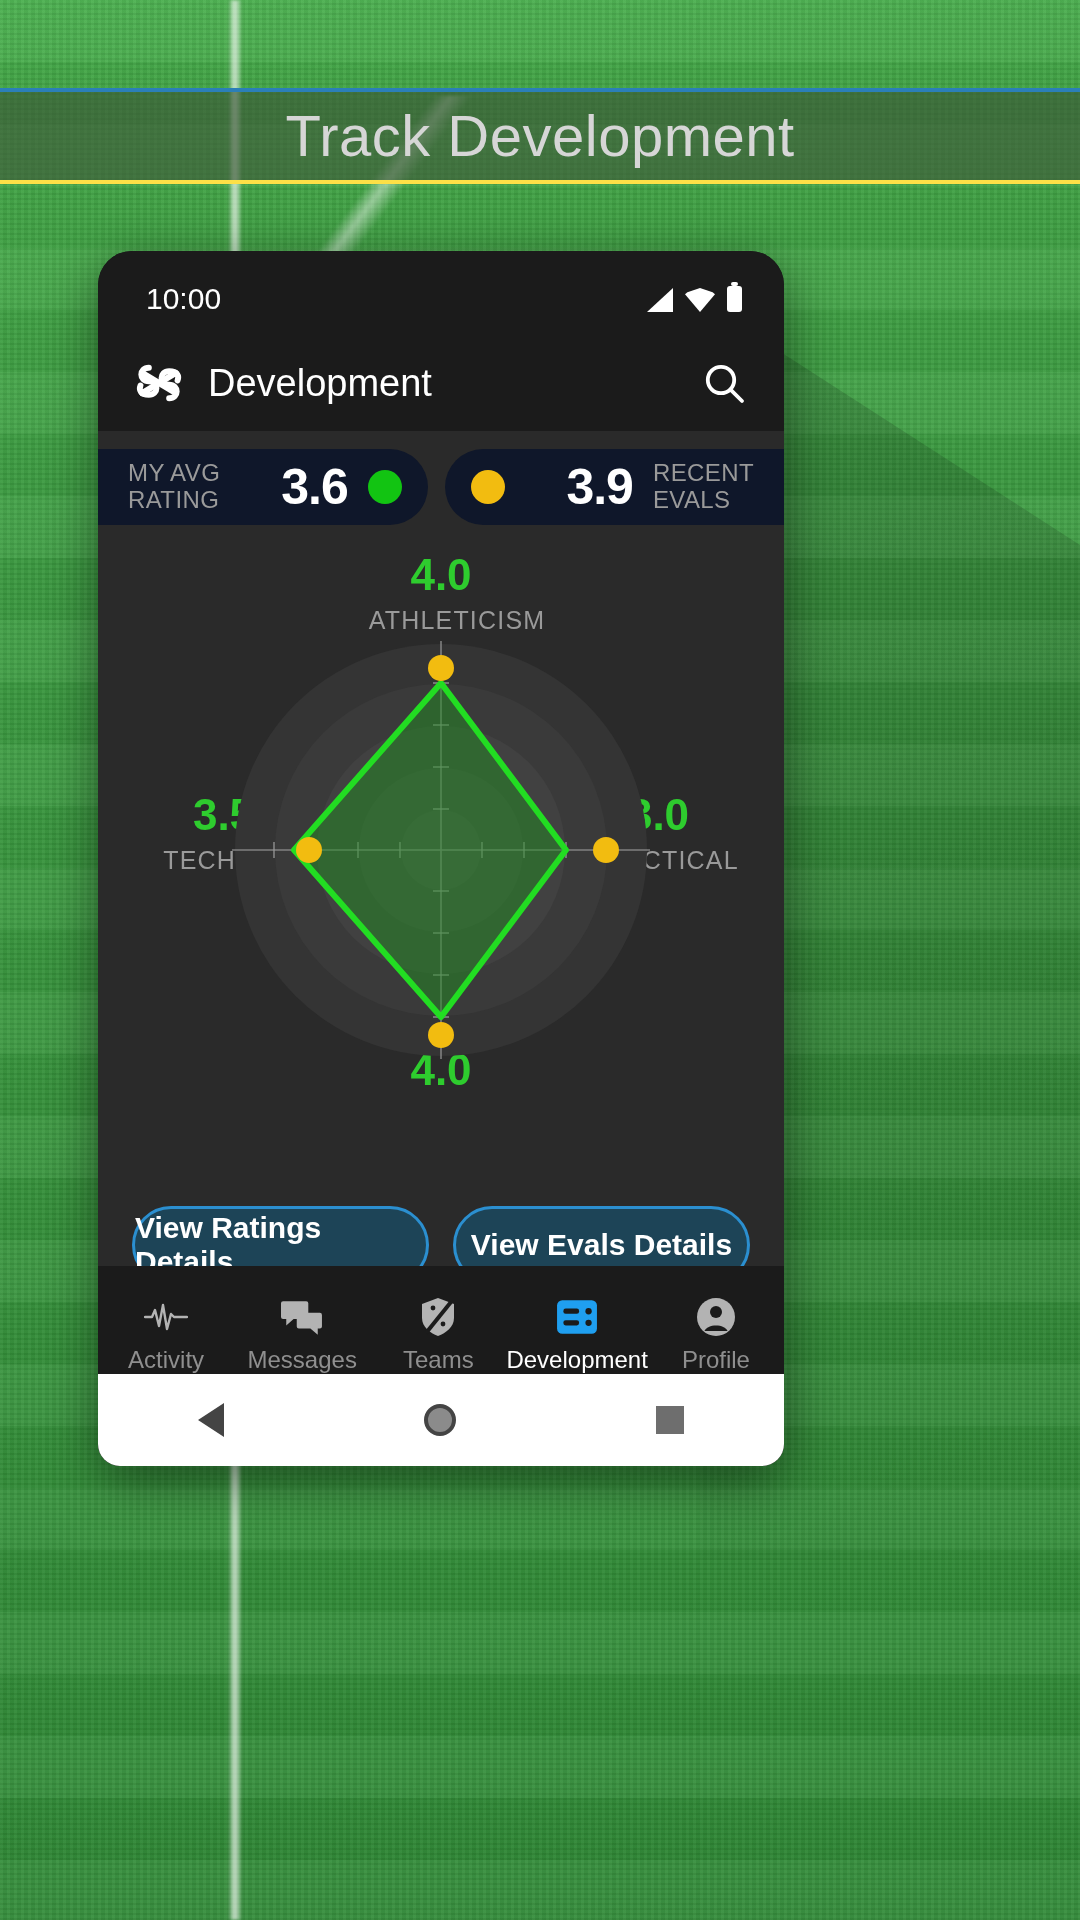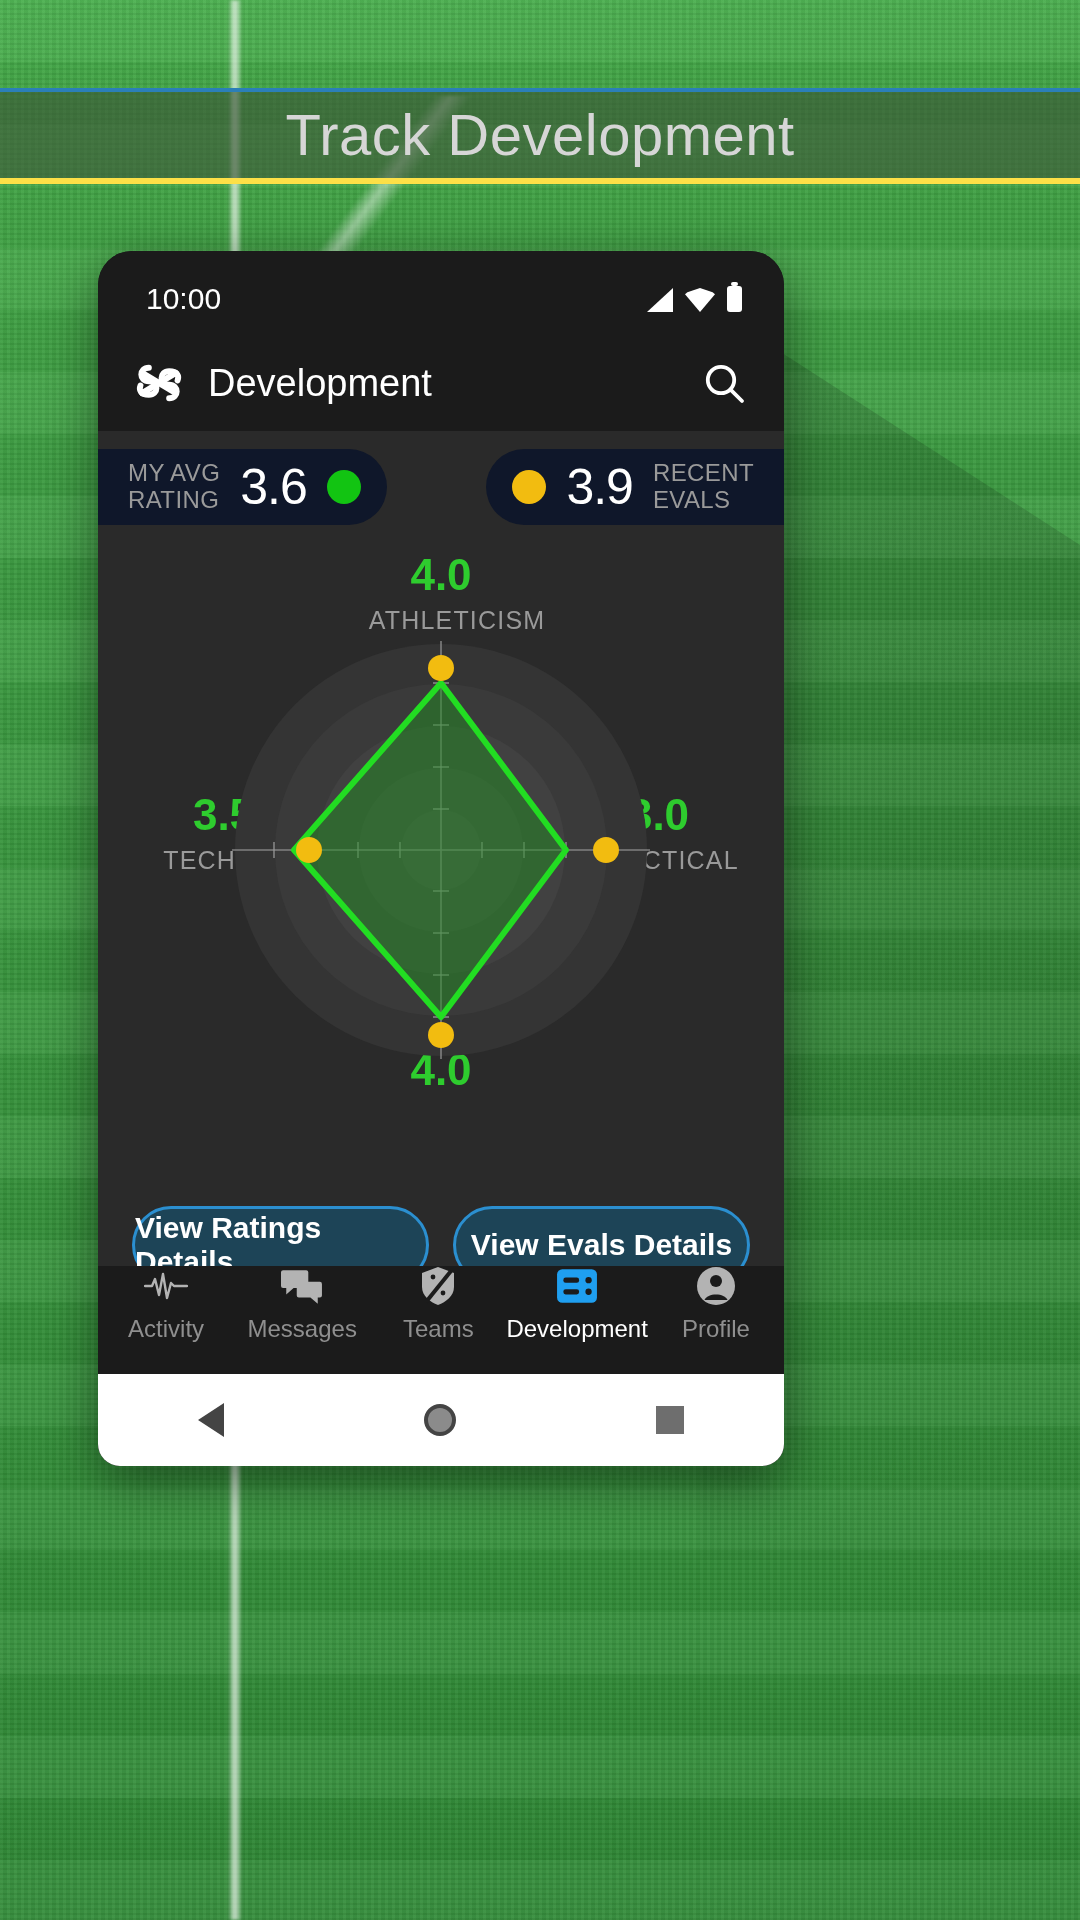--- a/index.html
+++ b/index.html
@@ -47,21 +47,21 @@
     left:700px; top:300px; width:430px; height:1260px;
     background:linear-gradient(160deg, rgba(0,0,0,0.16) 0%, rgba(0,0,0,0.10) 60%, rgba(0,0,0,0) 100%);
     clip-path:polygon(0 0, 100% 22%, 100% 100%, 0 100%);
   }
 
   
   #banner {
     position:absolute; left:0; right:0; top:88px; height:96px;
     background:rgba(58,82,54,0.62);
     border-top:4px solid #2b7fb8;
-    border-bottom:6px solid #fde047;
+    border-bottom:4px solid #fde047;
     display:flex; align-items:center; justify-content:center;
   }
   #banner .txt {
     font-size:58px; font-weight:400; color:#d6d6d6;
     letter-spacing:0.5px; line-height:1;
   }
 
   
   #phone {
     position:absolute; left:98px; top:251px;
@@ -104,21 +104,21 @@
   .pill {
     position:absolute; top:18px; height:76px;
     background:#0f172a; display:flex; align-items:center;
   }
   .pill.left { left:-28px; padding:0 26px 0 58px; border-radius:0 44px 44px 0; gap:20px; }
   .pill.right { right:-28px; padding:0 58px 0 26px; border-radius:44px 0 0 44px; gap:20px; }
   .pill .lbl {
     color:#9a9a9a; font-size:24px; line-height:1.12;
     letter-spacing:0.4px; white-space:pre-line;
   }
-  .pill .val { color:#fff; font-size:50px; font-weight:400; letter-spacing:-1px; }
+  .pill .val { color:#fff; font-size:50px; font-weight:700; letter-spacing:-1px;margin-left:41px; }
   .dot { width:34px; height:34px; border-radius:50%; flex:none; }
 
   
   #radar-block { position:relative; height:655px; }
   #radar-svg { position:absolute; left:50%; top:72px; transform:translateX(-50%); }
 
   .ax-group { position:absolute; text-align:center; }
   .ax-val { font-size:44px; font-weight:700; color:#2ecc2e; line-height:1; }
   .ax-name { font-size:25px; color:#9a9a9a; letter-spacing:1.2px; margin-top:9px;margin-left:32px; }
 
@@ -136,21 +136,21 @@
   .act-btn {
     height:78px; border-radius:40px;
     border:3px solid #2b8fd0; background:#1d4457;
     color:#fff; font-size:30px; font-weight:700;
     display:flex; align-items:center; justify-content:center;
   }
 
   
   #bottomnav {
     position:absolute; left:0; right:0; bottom:92px; height:108px;
-    background:#1b1b1b; display:flex; align-items:flex-start;
+    background:#1b1b1b; display:flex; align-items:flex-end;
   }
   .nav-item { flex:1; display:flex; flex-direction:column; align-items:center; gap:9px; }
   .nav-item .nlabel { font-size:24px; color:#8f8f8f; }
   .nav-item.active .nlabel { color:#fff; }
   .nav-ic { width:44px; height:40px; display:flex; align-items:center; justify-content:center; }
 
   
   #sysbar {
     position:absolute; left:0; right:0; bottom:0; height:92px;
     background:#fff; display:flex; align-items:center; justify-content:space-around;

